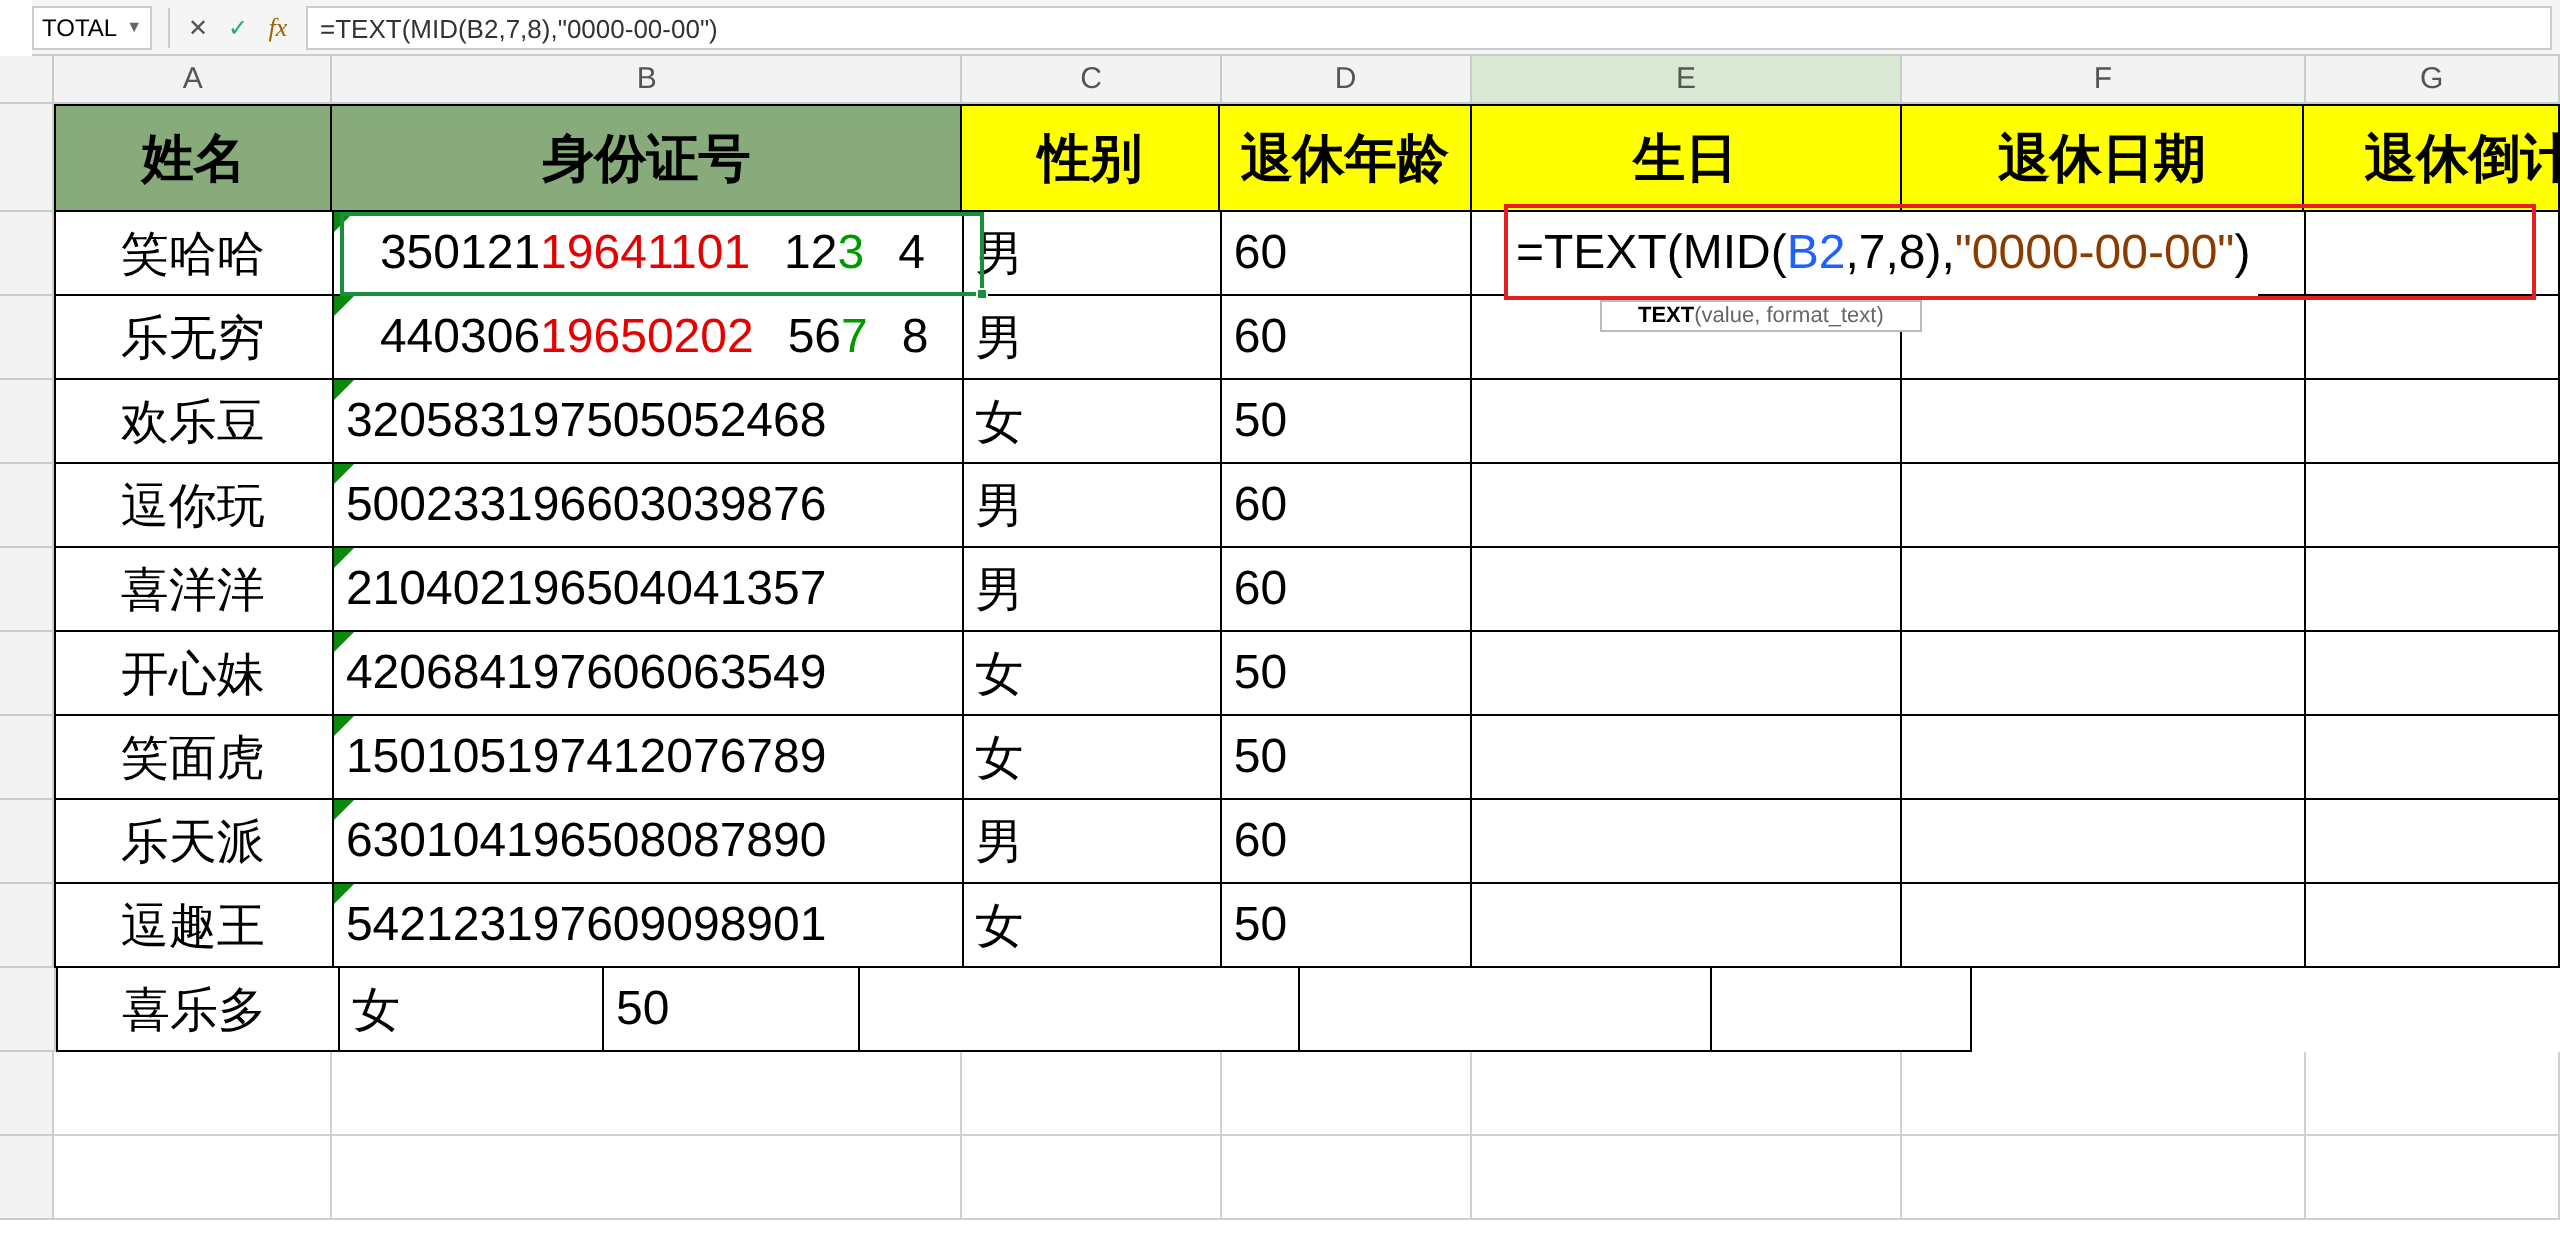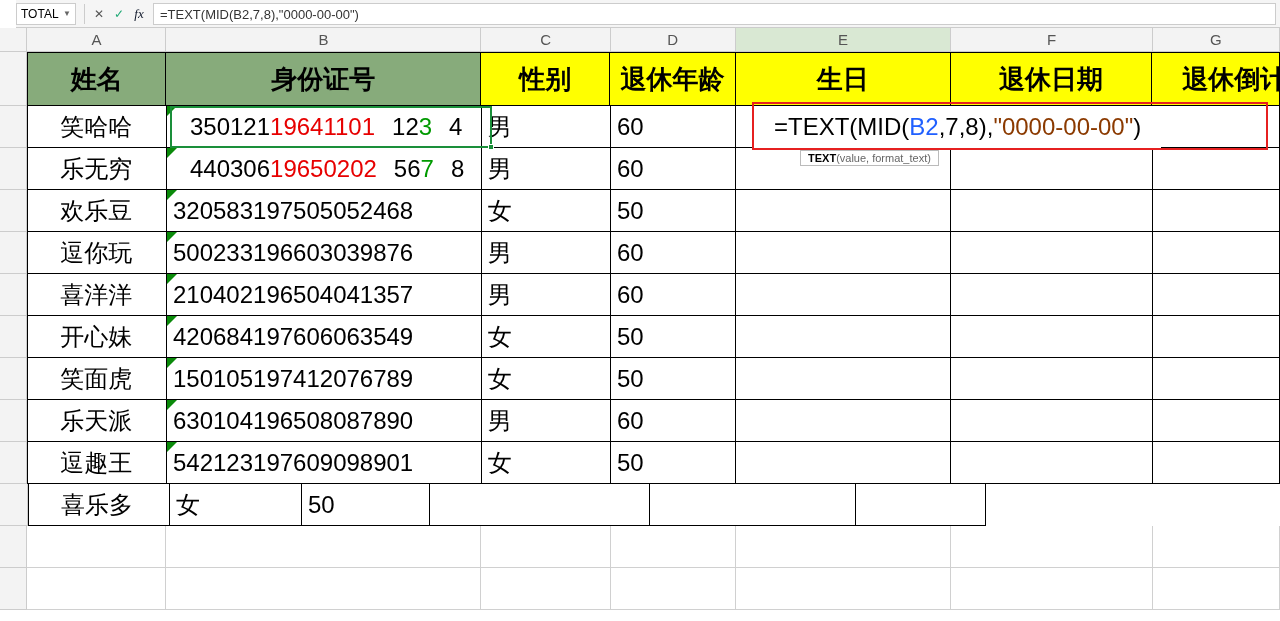--- a/index.html
+++ b/index.html
@@ -46,21 +46,21 @@
   width: 20px;
   height: 20px;
   display: flex;
   align-items: center;
   justify-content: center;
   color: #555;
   font-size: 12px;
   cursor: pointer;
 }
 .fb-btn.check { color: #2a7; }
-.fb-btn.fx { font-style: italic; font-family: "Times New Roman", serif; font-size: 13px; color:#0f172a;}
+.fb-btn.fx { font-style: italic; font-family: "Times New Roman", serif; font-size: 13px; color:#a16207;}
 .formula-input {
   flex: 1;
   padding: 0 6px;
   font-size: 13px;
   color: #333;
   background:#fff;
   height:22px;
   line-height:22px;
   border:1px solid #ccc;
   margin:0 4px;
@@ -191,34 +191,34 @@
 .edit-cell {
   position: absolute;
   left: 754px;
   top: 54px;
   height: 42px;
   display:flex;
   align-items:center;
   font-size: 24px;
   background:#fff;
   z-index:4;
-  padding:0 20px;
+  padding:0 4px;
   white-space: nowrap;
 }
 .edit-cell .blue { color: #2060ff; }
 .edit-cell .brown { color: #8b3a00; }
 
 .tooltip {
   position:absolute;
   left: 800px;
   top: 98px;
   background:#fff;
   border:1px solid #bbb;
   font-size:11px;
-  padding:1px 7px;
+  padding:1px 18px;
   color:#666;
   z-index:7;
 }
 .tooltip b { font-weight:bold; color:#000; }
 
 
 .handle {
   position:absolute;
   width:6px;height:6px;
   background:#1a8f3a;

